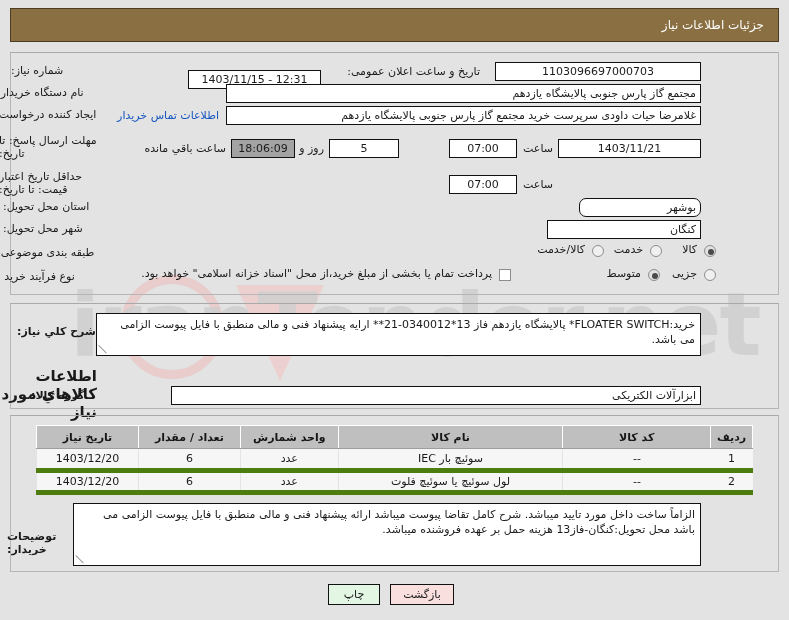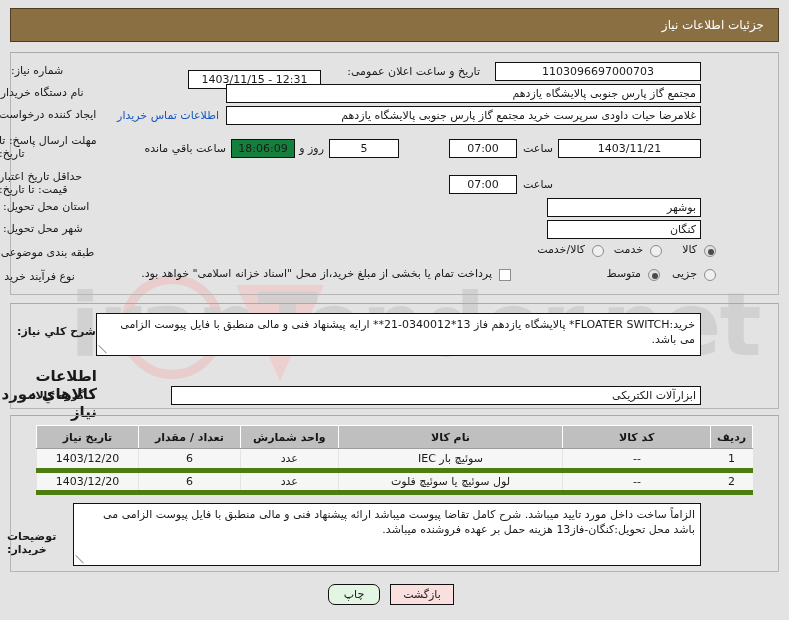--- a/index.html
+++ b/index.html
@@ -110,21 +110,21 @@
     line-height: 17px;
     font-size: 11px;
     color: #1a1a1a;
     padding: 0 4px;
     overflow: hidden;
     white-space: nowrap;
   }
   .fld.ctr { text-align: center; }
   .fld.rt  { text-align: right; }
   .fld.ltr { direction: ltr; }
-  .fld.tan { background: #15803d; }
+  .fld.tan { background: #a3a3a3; }
 
   .plaintxt {
     position: absolute;
     font-size: 11px;
     color: #1a1a1a;
     line-height: 19px;
     white-space: nowrap;
   }
   .link {
     position: absolute;
@@ -230,21 +230,21 @@
     height: 21px;
     border: 1px solid #111111;
     font-size: 11px;
     line-height: 19px;
     text-align: center;
     cursor: pointer;
     color: #1a1a1a;
     font-family: "DejaVu Sans", "Liberation Sans", sans-serif;
     padding: 0;
   }
-  .btn-print  { background: #e3f5e3; border-radius: 7px; }
+  .btn-print  { background: #e3f5e3; }
   .btn-back   { background: #fadfdf; }
 </style>
 </head>
 <body>
 
 <div id="watermark">
   <div class="wm-circle"></div>
   <div class="wm-v"></div>
   <div class="wm-text">iranTender.net</div>
 </div>
@@ -278,21 +278,21 @@
   <div class="fld ctr ltr" style="right:390px; top:139px; width:70px;">5</div>
   <div class="plaintxt" style="right:465px; top:139px;">روز و</div>
   <div class="fld ctr ltr tan" style="right:494px; top:139px; width:64px;">18:06:09</div>
   <div class="plaintxt" style="right:563px; top:139px;">ساعت باقي مانده</div>
 
   <div class="lbl" style="right:692px; top:170px; width:98px;">حداقل تاریخ اعتبار قیمت: تا تاریخ:</div>
   <div class="plaintxt" style="right:236px; top:175px;">ساعت</div>
   <div class="fld ctr ltr" style="right:272px; top:175px; width:68px;">07:00</div>
 
   <div class="lbl" style="right:692px; top:200px; width:94px;">استان محل تحویل:</div>
-  <div class="fld rt" style="right:88px; top:198px; width:154px;">بوشهر</div>
+  <div class="fld rt" style="right:88px; top:198px; width:122px;border-radius:7px;">بوشهر</div>
 
   <div class="lbl" style="right:692px; top:222px; width:94px;">شهر محل تحویل:</div>
   <div class="fld rt" style="right:88px; top:220px; width:154px;">کنگان</div>
 
   <div class="lbl" style="right:692px; top:246px; width:100px;">طبقه بندی موضوعی:</div>
 
   <div class="radio on" style="right:73px; top:245px;"></div>
   <div class="plaintxt" style="right:92px; top:240px;">کالا</div>
 
   <div class="radio" style="right:127px; top:245px;"></div>

